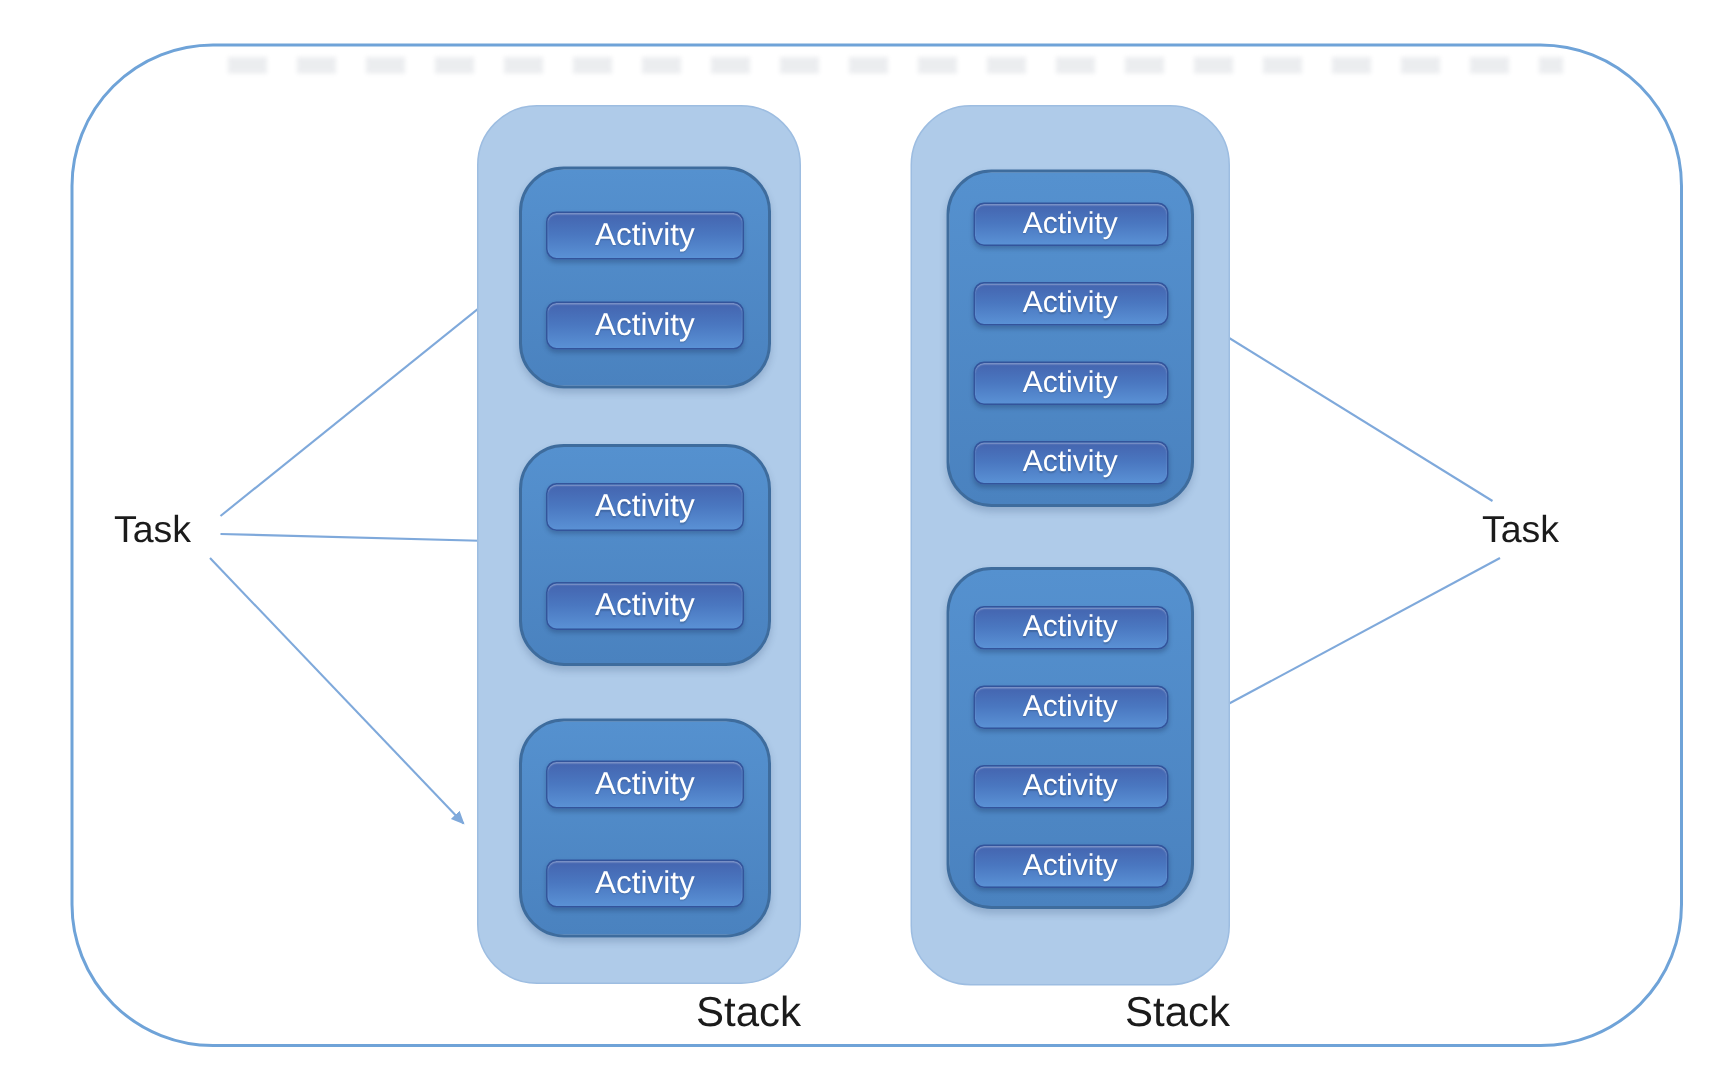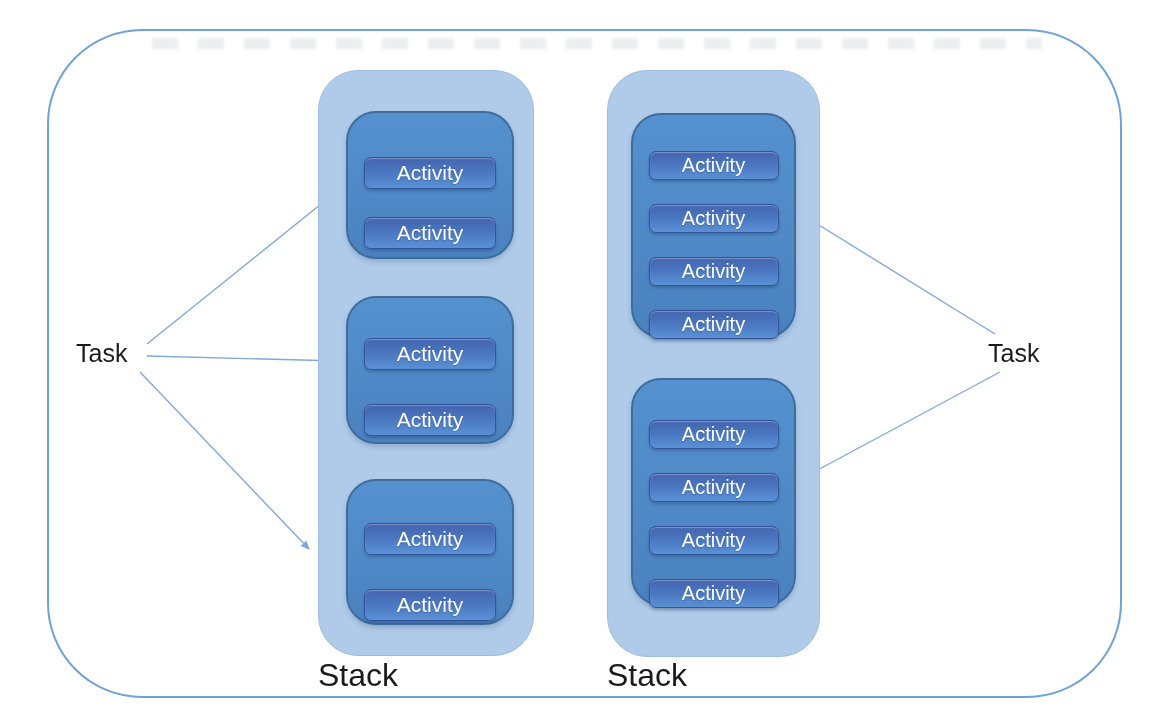--- a/index.html
+++ b/index.html
@@ -64,39 +64,38 @@
     border: 1px solid var(--act-border);
     border-radius: 7px;
     box-sizing: border-box;
     color: var(--act-text);
     display: flex;
     align-items: center;
     justify-content: center;
     box-shadow: 0 2px 3px rgba(20,40,80,.28), inset 0 1px 1px rgba(255,255,255,.32);
     text-shadow: 0 1px 1px rgba(0,0,0,.18);
     white-space: nowrap;
-    margin-top: 16px;
   }
   .stack.left  .activity { width: 132px; height: 32px; font-size: 21px; }
   .stack.right .activity { width: 130px; height: 29px; font-size: 20px; }
 
   .task-label {
     position: absolute;
     font-size: 25px;
     color: var(--text);
     line-height: 32px;
   }
   .task-label.left  { left: 76px;  top: 337px; }
   .task-label.right { left: 988px; top: 337px; }
 
   .stack-label {
     position: absolute;
-    font-size: 32px;
+    font-size: 28px;
     color: var(--text);
-    text-align: left;
+    text-align: right;
     line-height: 34px;
   }
   .stack-label.left  { left: 318px; top: 658px; width: 216px; }
   .stack-label.right { left: 607px; top: 658px; width: 213px; }
 
   .arrows {
     position: absolute;
     left: 0; top: 0;
     width: 1151px; height: 721px;
     pointer-events: none;

